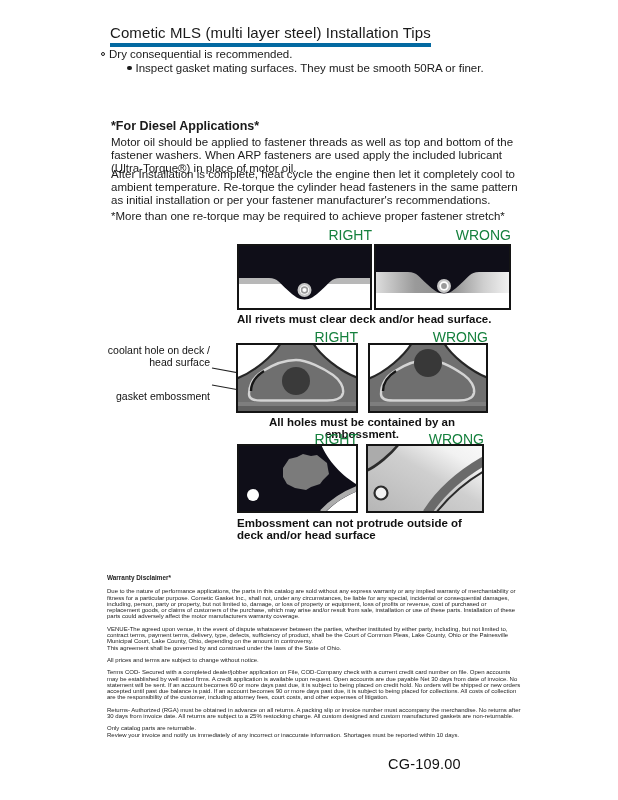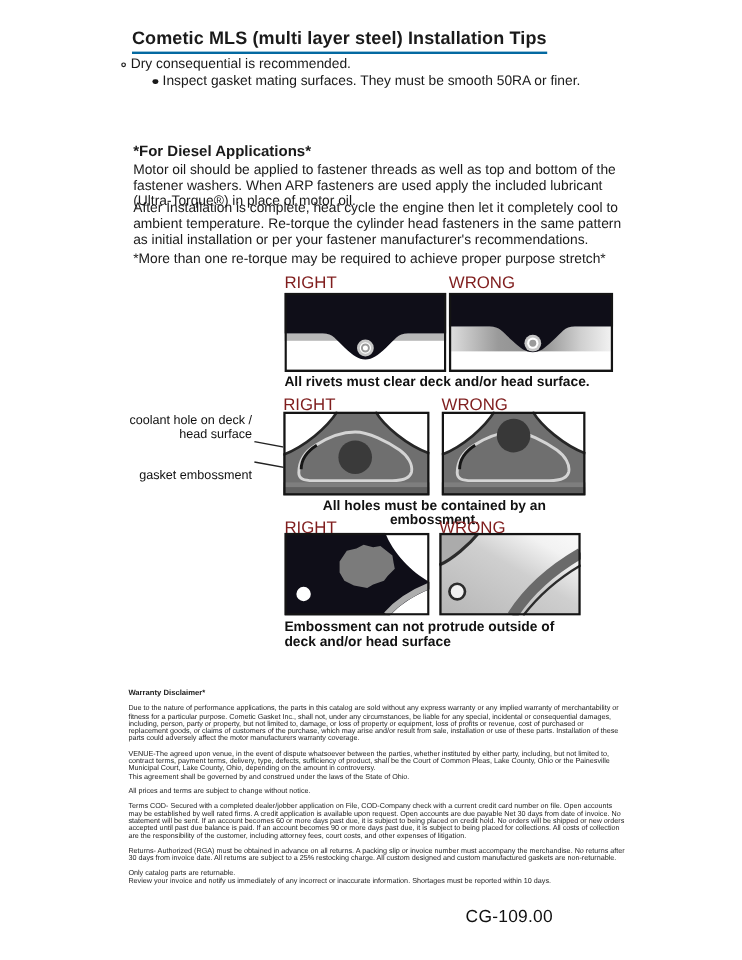--- a/index.html
+++ b/index.html
@@ -2,41 +2,41 @@
 <html><head>
 <meta charset="utf-8">
 <style>
   * { margin:0; padding:0; box-sizing:border-box; }
   html,body { background:#ffffff; }
   .page {
     position:relative; width:618px; height:800px; background:#fff;
     font-family:"Liberation Sans", sans-serif; color:#1a1a1a; overflow:hidden;
   }
   .title {
-    position:absolute; left:110px; top:24px; font-size:15px; font-weight:bold;
-    border-bottom:2px solid #0369a1; padding-bottom:2px; letter-spacing:0.1px;
+    position:absolute; left:110px; top:24px; font-size:15px; font-weight:normal;
+    border-bottom:4px solid #0369a1; padding-bottom:2px; letter-spacing:0.1px;
   }
   .bullets { position:absolute; left:101px; top:47px; width:460px; font-size:11.5px; line-height:14.4px; }
   .b-row { display:flex; align-items:flex-start; }
   .b-row .mk-open {
     width:4px; height:4px; border:1px solid #1a1a1a; border-radius:50%;
     margin:4.5px 4px 0 0; flex:0 0 auto;
   }
   .b-row .mk-filled {
     width:4.5px; height:4.5px; background:#1a1a1a; border-radius:50%;
     margin:4.5px 4px 0 0; flex:0 0 auto;
   }
   .b-row.sub { margin-left:26px; }
   .diesel-head { position:absolute; left:111px; top:119px; font-size:12.5px; font-weight:bold; }
   .para { position:absolute; left:111px; width:418px; font-size:11.5px; line-height:13.2px; }
   .p1 { top:136px; }
   .p2 { top:168px; }
   .p3 { top:210px; }
 
-  .fig-label { position:absolute; font-size:14px; text-align:left; color:#7f1d1d; }
+  .fig-label { position:absolute; font-size:14px; text-align:right; color:#15803d; }
   .fig-box { position:absolute; }
   .fig-box svg { display:block; }
   .fig-caption { position:absolute; font-size:11.5px; font-weight:bold; color:#111; }
   .side-label { position:absolute; font-size:10.5px; line-height:11.5px; text-align:right; color:#111; }
 
   .disclaimer { position:absolute; left:107px; top:575px; width:414px; font-size:6px; line-height:6.3px; color:#222; }
   .disclaimer h4 { font-size:6.4px; margin-bottom:7px; }
   .disclaimer p { margin-bottom:6px; }
   .disclaimer p.tight { margin-bottom:0; }
   .page-code { position:absolute; left:388px; top:756px; font-size:14.5px; color:#111; letter-spacing:0.2px; }
@@ -55,21 +55,21 @@
     </div>
     <div class="b-row sub">
       <span class="mk-filled"></span>
       <span>Inspect gasket mating surfaces.  They must be smooth 50RA or finer.</span>
     </div>
   </div>
 
   <div class="diesel-head">*For Diesel Applications*</div>
   <div class="para p1">Motor oil should be applied to fastener threads as well as top and bottom of the fastener washers. When ARP fasteners are used apply the included lubricant (Ultra-Torque®) in place of motor oil.</div>
   <div class="para p2">After Installation is complete, heat cycle the engine then let it completely cool to ambient temperature. Re-torque the cylinder head fasteners in the same pattern as initial installation or per your fastener manufacturer's recommendations.</div>
-  <div class="para p3">*More than one re-torque may be required to achieve proper purpose stretch*</div>
+  <div class="para p3">*More than one re-torque may be required to achieve proper fastener stretch*</div>
 
   <div class="fig-label" style="left:237px; top:227px; width:135px;">RIGHT</div>
   <div class="fig-label" style="left:374px; top:227px; width:137px;">WRONG</div>
 
   <div class="fig-box" style="left:237px; top:244px;">
     <svg width="135" height="66" viewBox="0 0 135 66">
       <rect x="0" y="0" width="135" height="66" fill="#ffffff"></rect>
       <rect x="0" y="34" width="135" height="6" fill="#b8b8b8"></rect>
       <path d="M0 0 H135 V34 H103 C94 34 92.5 39 84.5 46 C77.5 52.5 73.5 55.5 67.5 55.5 C61.5 55.5 57.5 52.5 50.5 46 C42.5 39 41 34 32 34 H0 Z" fill="#0f0e18"></path>
       <circle cx="67.5" cy="46" r="7" fill="#c6c6c6"></circle>

